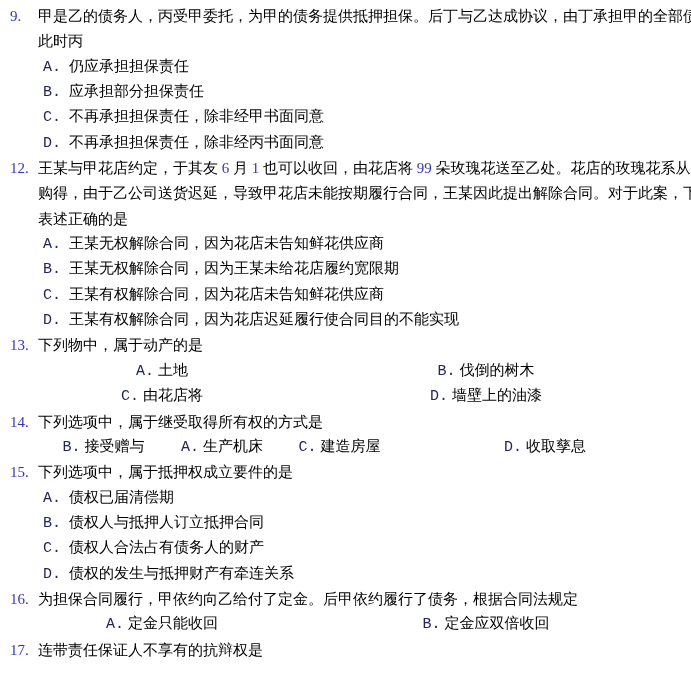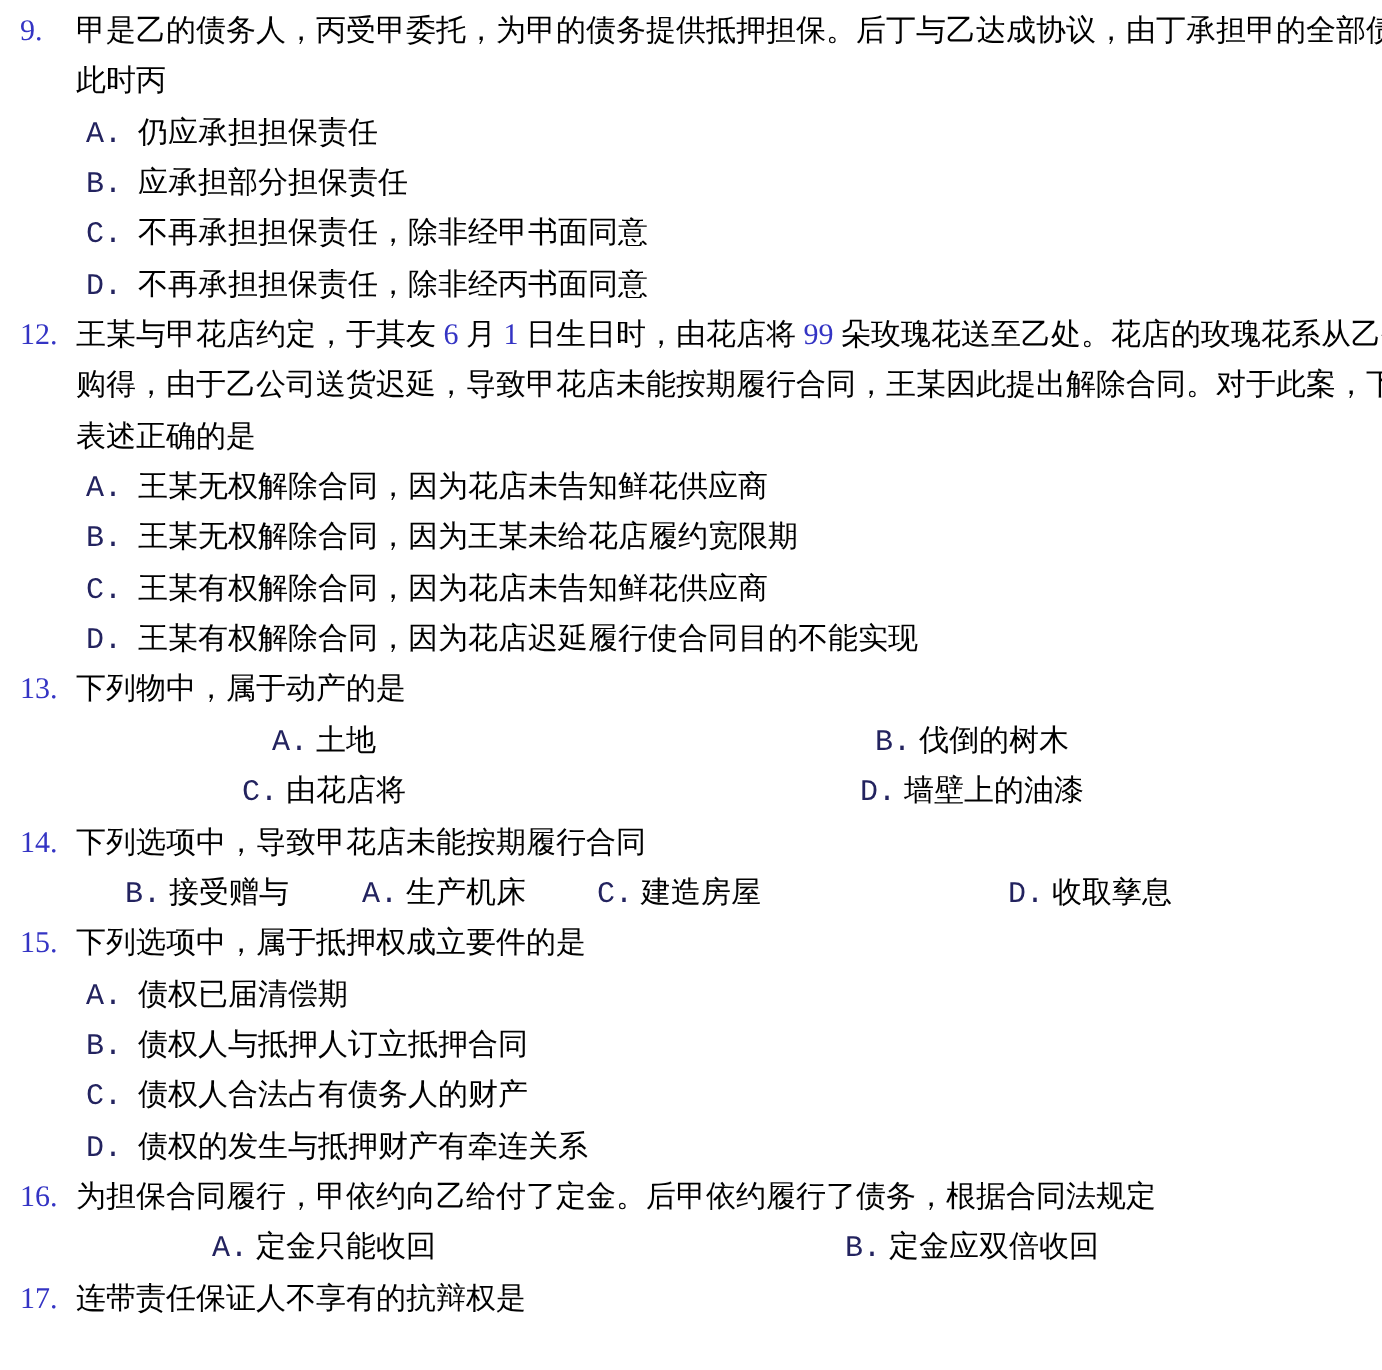--- a/index.html
+++ b/index.html
@@ -87,21 +87,21 @@
         <span class="optlabel">C.</span><span>不再承担担保责任，除非经甲书面同意</span>
       </div>
       <div class="line opt">
         <span class="optlabel">D.</span><span>不再承担担保责任，除非经丙书面同意</span>
       </div>
     </div>
   </div>
 
   <div class="q">
     <span class="qnum">12.</span>
-    <div class="line"><span>王某与甲花店约定，于其友 </span><span class="digit">6</span><span> 月 </span><span class="digit">1</span><span> 日生日时，由花店将 </span><span class="digit">99</span><span> 朵玫瑰花送至乙处。花店的玫瑰花系从乙公司</span></div>
+    <div class="line"><span>王某与甲花店约定，于其友 </span><span class="digit">6</span><span> 月 </span><span class="digit">1</span><span> 也可以收回，由花店将 </span><span class="digit">99</span><span> 朵玫瑰花送至乙处。花店的玫瑰花系从乙公司</span></div>
     <div class="line">购得，由于乙公司送货迟延，导致甲花店未能按期履行合同，王某因此提出解除合同。对于此案，下列</div>
     <div class="line">表述正确的是</div>
     <div class="opts">
       <div class="line opt">
         <span class="optlabel">A.</span><span>王某无权解除合同，因为花店未告知鲜花供应商</span>
       </div>
       <div class="line opt">
         <span class="optlabel">B.</span><span>王某无权解除合同，因为王某未给花店履约宽限期</span>
       </div>
       <div class="line opt">
@@ -131,21 +131,21 @@
         </div>
         <div class="opt">
           <span class="optlabel">D.</span><span>墙壁上的油漆</span>
         </div>
       </div>
     </div>
   </div>
 
   <div class="q">
     <span class="qnum">14.</span>
-    <div class="line">下列选项中，导致甲花店未能按期履行合同</div>
+    <div class="line">下列选项中，属于继受取得所有权的方式是</div>
     <div class="opts">
       <div class="line grid4">
         <div class="opt">
           <span class="optlabel">B.</span><span>接受赠与</span>
         </div>
         <div class="opt">
           <span class="optlabel">A.</span><span>生产机床</span>
         </div>
         <div class="opt">
           <span class="optlabel">C.</span><span>建造房屋</span>

